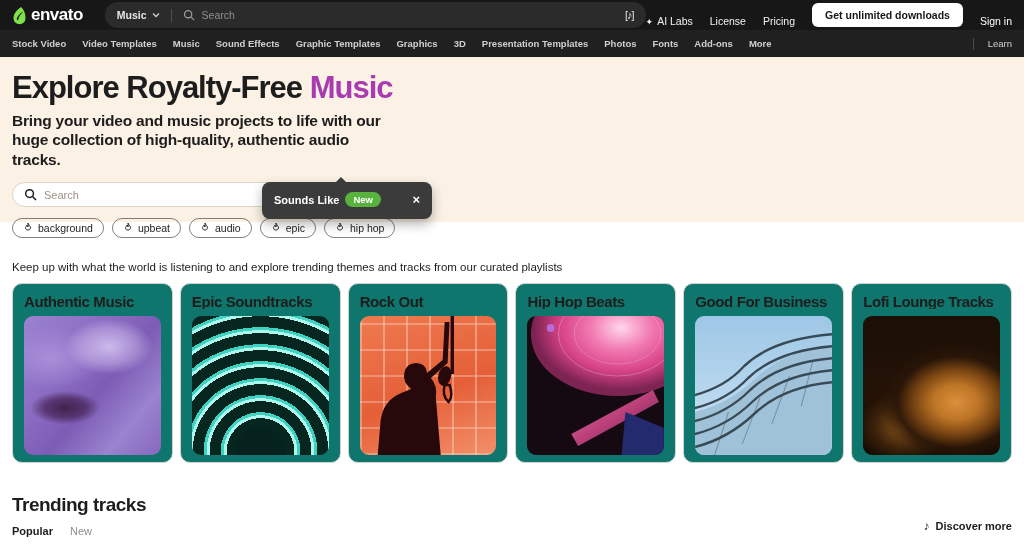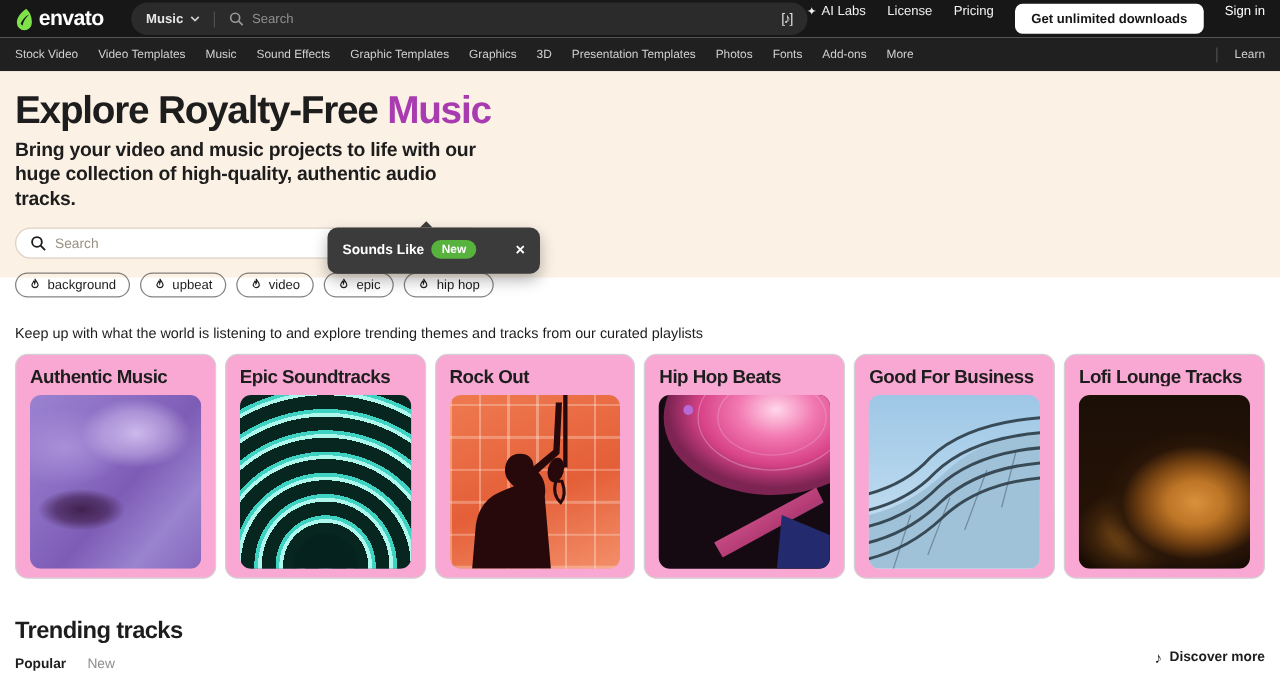--- a/index.html
+++ b/index.html
@@ -27,21 +27,21 @@
   .tb-cat { display: flex; align-items: center; gap: 5px; font-size: 10.5px; font-weight: 700; color: #e6e6e6; cursor: pointer; }
   .tb-divider { width: 1px; height: 13px; background: #4d4d4d; margin: 0 11px; }
   .mag-icon { width: 12px; height: 12px; flex: 0 0 auto; }
   .tb-search input {
     flex: 1; background: transparent; border: none; outline: none;
     font-size: 10.5px; color: #eee; margin-left: 7px;
     font-family: "Liberation Sans", sans-serif;
   }
   .tb-search input::placeholder { color: #8f8f8f; }
   .bracket-note { font-size: 11px; color: #e0e0e0; letter-spacing: -1px; white-space: nowrap; }
-  .tb-right { margin-left: auto; display: flex; align-items: flex-start; gap: 17px; }
+  .tb-right { margin-left: auto; display: flex; align-items: flex-end; gap: 17px; }
   .top-link { font-size: 10.5px; color: #f0f0f0; cursor: pointer; white-space: nowrap; }
   .sparkle-icon { margin-right: 4px; font-size: 9px; color: #f0f0f0; }
   .cta-btn {
     background: #ffffff; color: #161616; border: none; border-radius: 6px;
     font-size: 10.5px; font-weight: 700; padding: 6px 13px; cursor: pointer;
     font-family: "Liberation Sans", sans-serif; white-space: nowrap;
   }
   .signin { font-size: 10.5px; color: #fff; cursor: pointer; white-space: nowrap; }
 
   
@@ -107,21 +107,21 @@
   }
   .tooltip-close { margin-left: auto; font-size: 13px; color: #fff; cursor: pointer; line-height: 1; font-weight: 700; }
   .tooltip-body { margin-top: 7px; font-size: 10.5px; color: #d4d4d4; line-height: 1.55; }
 
   
   .featured { padding: 35px 12px 0; }
   .featured h2 { font-size: 14.5px; font-weight: 700; }
   .featured-sub { font-size: 11.5px; margin-top: 4px; color: #1d1d1d; }
   .cards { display: flex; gap: 7px; margin-top: 10px; }
   .card {
-    flex: 1; min-width: 0; height: 180px; background: #f9a8d4; border: 1px solid #d2d2d2;
+    flex: 1; min-width: 0; height: 180px; background: #0f766e; border: 1px solid #d2d2d2;
     border-radius: 10px; padding: 10px 11px 12px; cursor: pointer;
   }
   .card h3 { font-size: 15px; font-weight: 700; letter-spacing: -0.4px; line-height: 1; margin-bottom: 7px; white-space: nowrap; overflow: hidden; }
   .card-img { height: 139px; border-radius: 9px; position: relative; overflow: hidden; }
   .card-img svg { position: absolute; inset: 0; width: 100%; height: 100%; }
 
   .purple-paint-swirl {
     background:
       radial-gradient(ellipse 34% 16% at 30% 66%, #42214f 0%, rgba(66,33,79,0.65) 45%, transparent 75%),
       radial-gradient(ellipse 40% 25% at 62% 22%, #cdb9ec 0%, rgba(205,185,236,0.5) 50%, transparent 80%),
@@ -195,21 +195,21 @@
           <span class="top-link"><span class="sparkle-icon">✦</span><span class="">AI Labs</span></span>
           <span class="top-link"><span class="">License</span></span>
           <span class="top-link"><span class="">Pricing</span></span>
         </span>
       <button class="cta-btn">Get unlimited downloads</button>
       <span class="signin">Sign in</span>
     </div>
   </header>
 
   <nav class="nav">
-    <span id="nav-items" style="display:flex;align-items:center;gap:16px;">
+    <span id="nav-items" style="display:flex;align-items:center;gap:16px;font-weight:bold;">
         <span class="nav-item">Stock Video</span>
         <span class="nav-item">Video Templates</span>
         <span class="nav-item">Music</span>
         <span class="nav-item">Sound Effects</span>
         <span class="nav-item">Graphic Templates</span>
         <span class="nav-item">Graphics</span>
         <span class="nav-item">3D</span>
         <span class="nav-item">Presentation Templates</span>
         <span class="nav-item">Photos</span>
         <span class="nav-item">Fonts</span>
@@ -248,21 +248,21 @@
         <button class="tag-pill">
           <svg class="flame-icon" viewBox="0 0 12 14">
             <path d="M6 1 C6.4 3.2 9 4.4 9 7.2 A3.1 3.1 0 0 1 3 7.2 C3 5.6 4.3 4.8 4.8 3.4 C5.6 4.2 5.9 4.9 5.8 5.8 C6.6 4.8 6.1 2.6 6 1 Z" fill="none" stroke="#1d1d1d" stroke-width="1.1"></path>
           </svg>
           <span class="">upbeat</span>
         </button>
         <button class="tag-pill">
           <svg class="flame-icon" viewBox="0 0 12 14">
             <path d="M6 1 C6.4 3.2 9 4.4 9 7.2 A3.1 3.1 0 0 1 3 7.2 C3 5.6 4.3 4.8 4.8 3.4 C5.6 4.2 5.9 4.9 5.8 5.8 C6.6 4.8 6.1 2.6 6 1 Z" fill="none" stroke="#1d1d1d" stroke-width="1.1"></path>
           </svg>
-          <span class="">video</span>
+          <span class="">audio</span>
         </button>
         <button class="tag-pill">
           <svg class="flame-icon" viewBox="0 0 12 14">
             <path d="M6 1 C6.4 3.2 9 4.4 9 7.2 A3.1 3.1 0 0 1 3 7.2 C3 5.6 4.3 4.8 4.8 3.4 C5.6 4.2 5.9 4.9 5.8 5.8 C6.6 4.8 6.1 2.6 6 1 Z" fill="none" stroke="#1d1d1d" stroke-width="1.1"></path>
           </svg>
           <span class="">epic</span>
         </button>
         <button class="tag-pill">
           <svg class="flame-icon" viewBox="0 0 12 14">
             <path d="M6 1 C6.4 3.2 9 4.4 9 7.2 A3.1 3.1 0 0 1 3 7.2 C3 5.6 4.3 4.8 4.8 3.4 C5.6 4.2 5.9 4.9 5.8 5.8 C6.6 4.8 6.1 2.6 6 1 Z" fill="none" stroke="#1d1d1d" stroke-width="1.1"></path>

